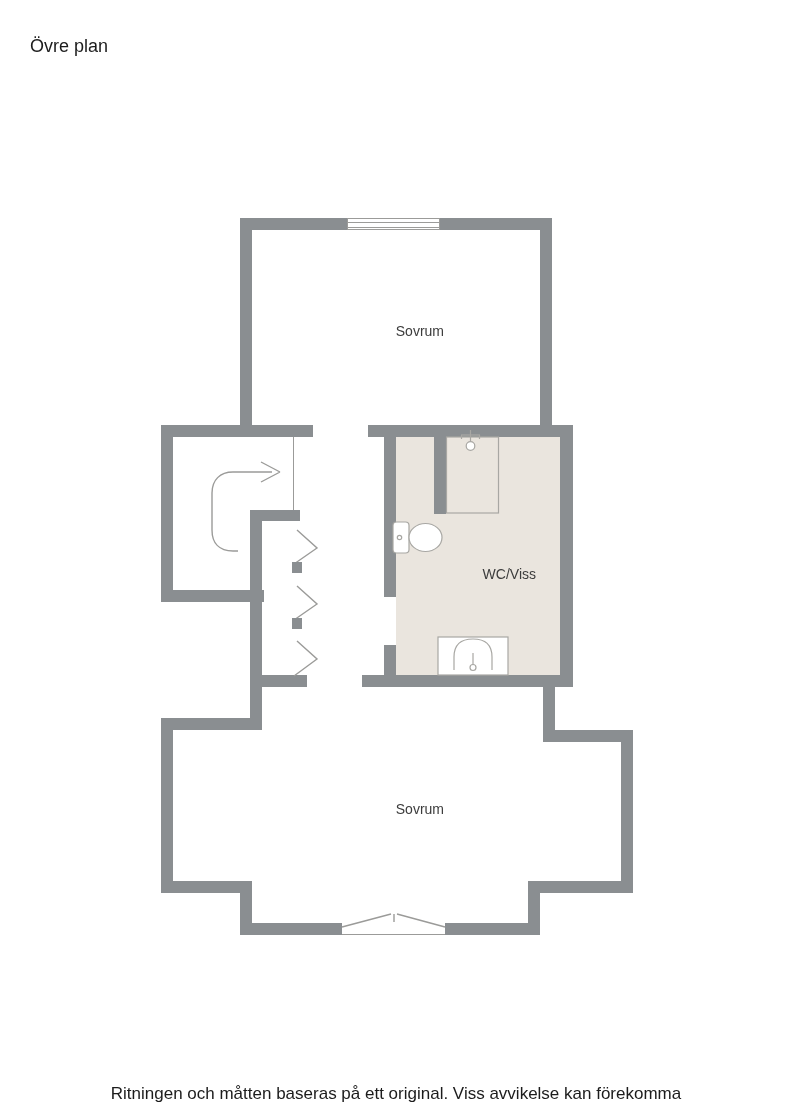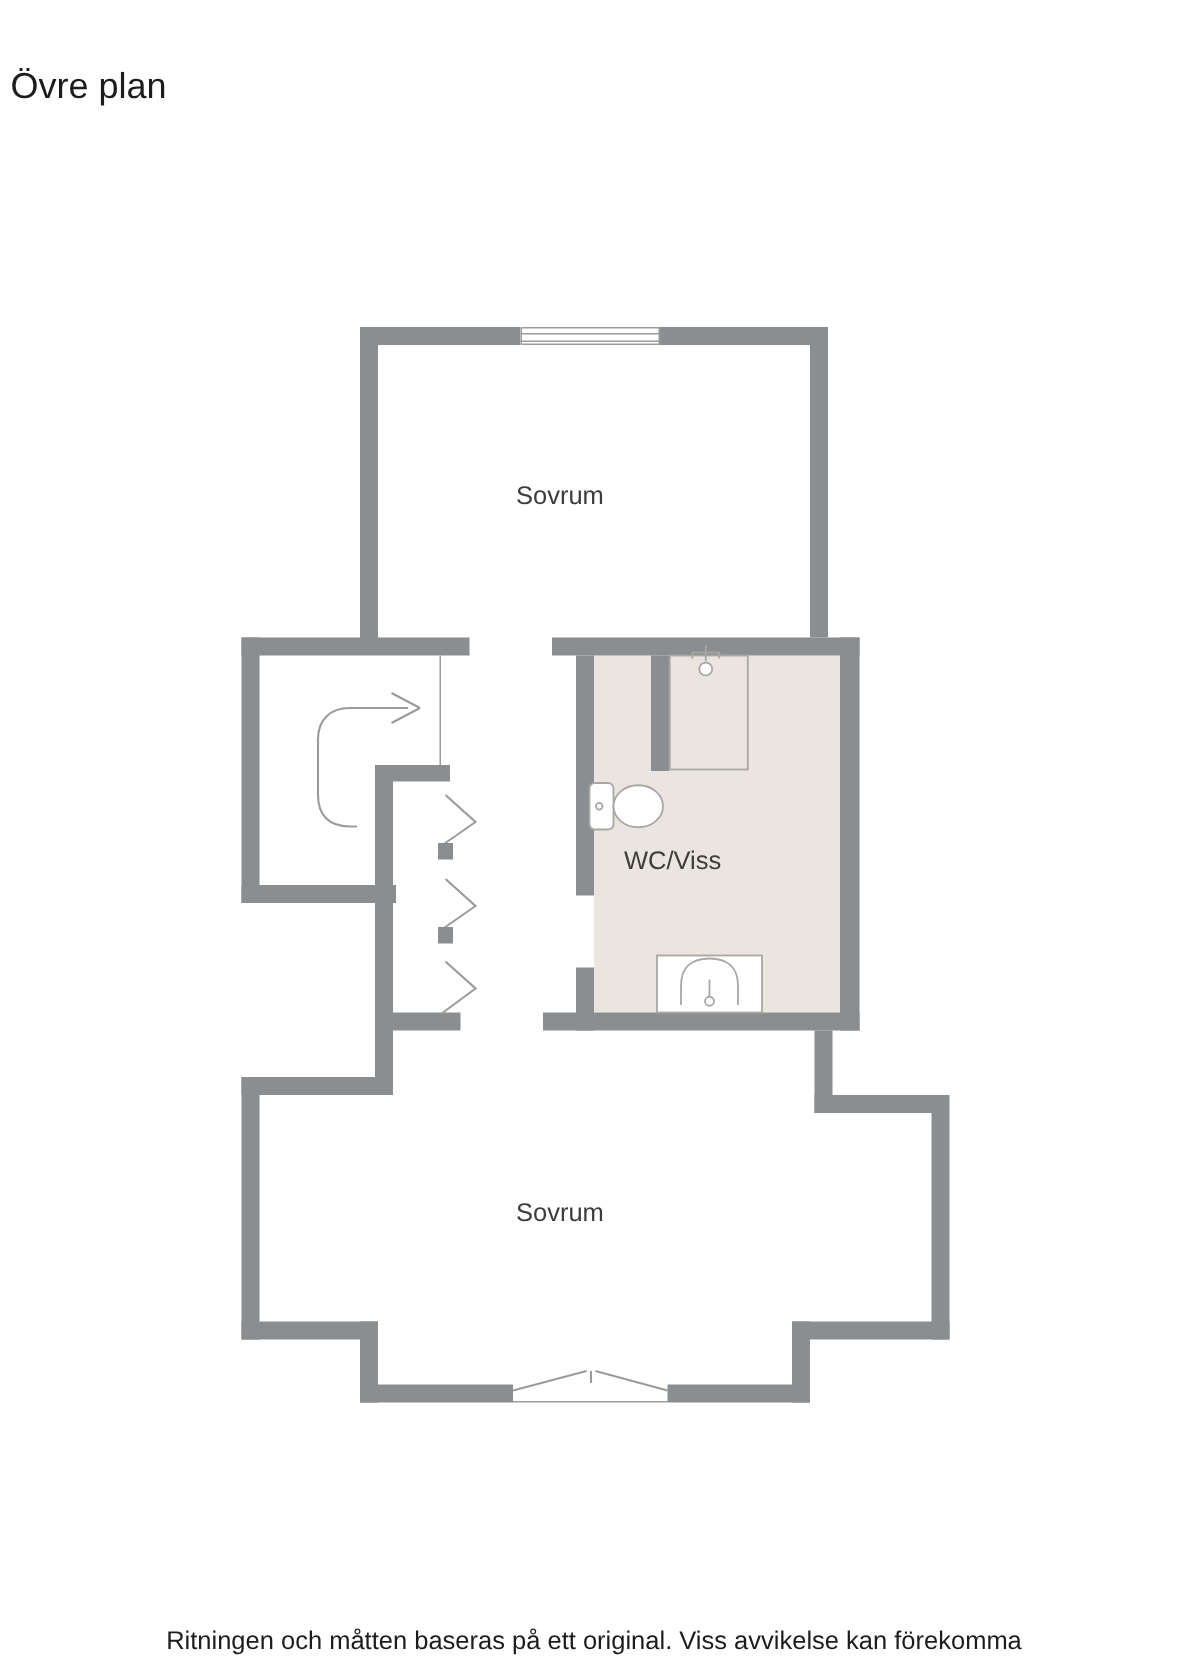--- a/index.html
+++ b/index.html
@@ -17,27 +17,26 @@
   }
   .plan-svg{position:absolute;left:0;top:0;}
   .wall{fill:var(--wall);stroke:none;}
   .floor{fill:var(--bathroom-floor);stroke:none;}
   .sym{stroke:var(--symbol-line);stroke-width:1.4;fill:none;stroke-linejoin:miter;stroke-linecap:butt;}
   .thin{stroke:var(--symbol-line);stroke-width:1;fill:none;}
   .fix{stroke:var(--fixture-stroke);stroke-width:1.2;fill:#ffffff;}
   .fixline{stroke:var(--fixture-stroke);stroke-width:1.2;fill:none;}
   .pivot{fill:var(--wall);}
   .title{
-    position:absolute;left:7px;top:30px;font-size:24px;line-height:32px;
+    position:absolute;left:30px;top:30px;font-size:18px;line-height:32px;
     color:var(--heading-text);
-    margin-top:12px;
   }
   .room-label{
-    position:absolute;font-size:17px;line-height:18px;color:var(--room-label-text);
-    text-align:left;white-space:nowrap;
+    position:absolute;font-size:14px;line-height:18px;color:var(--room-label-text);
+    text-align:right;white-space:nowrap;
   }
   .label-bedroom-top{left:344px;top:322px;width:100px;}
   .label-bathroom{left:416px;top:565px;width:120px;}
   .label-bedroom-bottom{left:344px;top:800px;width:100px;}
   .footer{
     position:absolute;left:0;top:1084px;width:792px;text-align:center;
     font-size:17px;color:var(--heading-text);
   }
 </style>
 </head>

